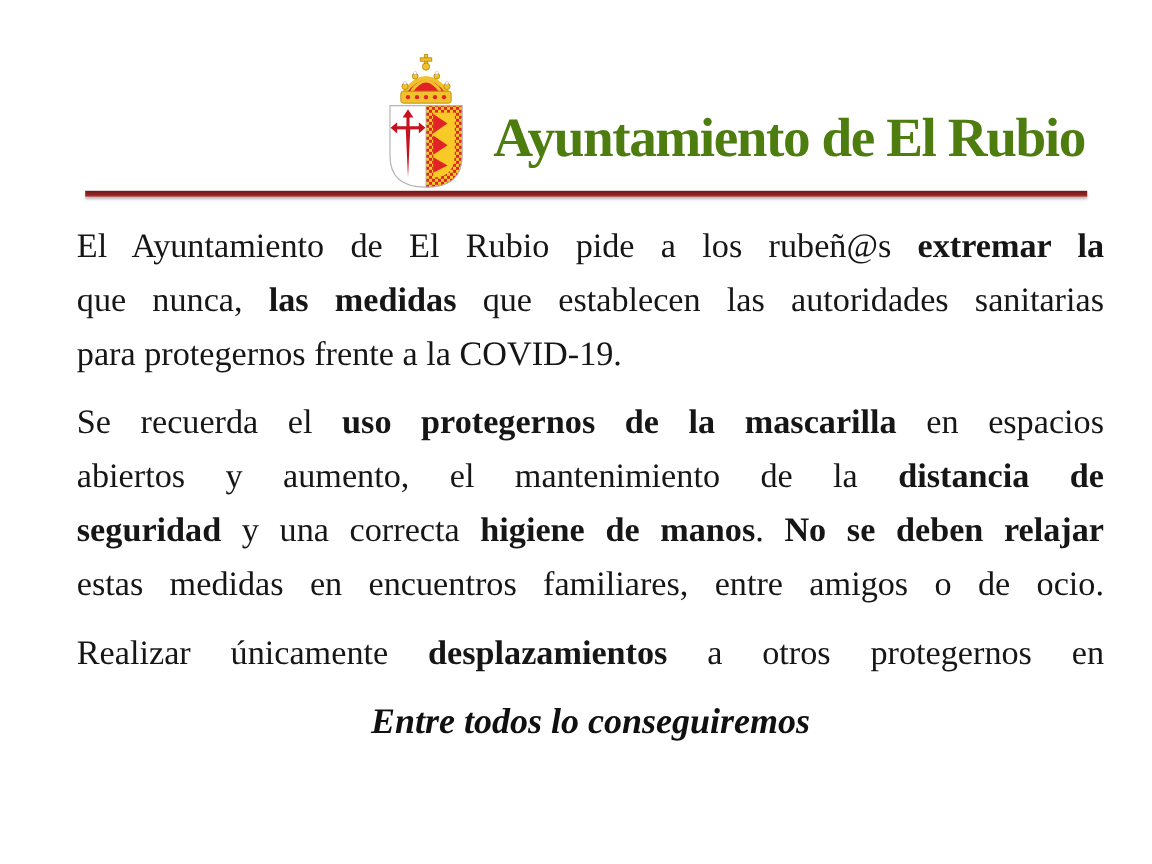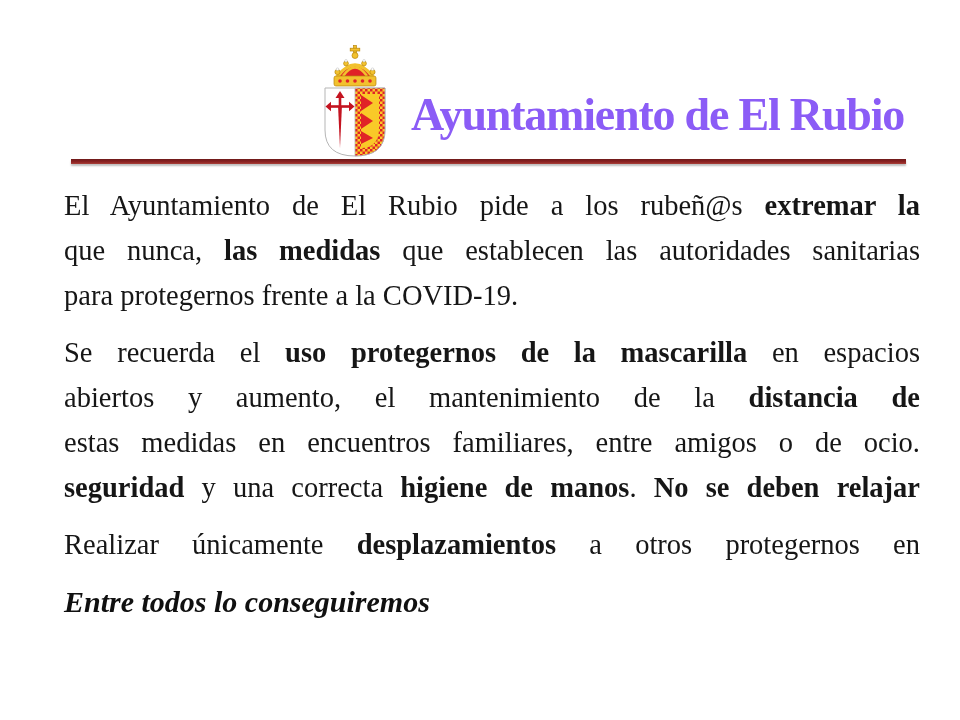--- a/index.html
+++ b/index.html
@@ -17,37 +17,37 @@
     --crown-edge:#b8860b;
   }
   .crest{position:absolute;left:315px;top:44px;width:80px;height:115px;}
   .f-red{fill:var(--crest-red);}
   .f-gold{fill:var(--crest-gold);}
   .f-cross{fill:var(--cross-red);}
   .f-white{fill:#ffffff;}
   .f-crown{fill:var(--crown-gold);stroke:var(--crown-edge);stroke-width:.7;}
   .title{
     position:absolute;left:411px;top:88px;white-space:nowrap;
-    font-size:46px;font-weight:700;letter-spacing:-1.2px;color:#8b5cf6;
+    font-size:46px;font-weight:700;letter-spacing:-1.2px;color:#4d7c0f;
   }
   .rule{
     position:absolute;left:71px;top:159px;width:835px;height:5px;
     background:linear-gradient(180deg,#6e1a1a 0%,var(--rule-red) 60%,#a8403a 100%);
     box-shadow:0 2px 2px rgba(70,70,70,.35);
   }
   .content{
     position:absolute;left:64px;top:183px;width:856px;
     font-size:28.5px;line-height:45px;color:#161616;
   }
   .paragraph{margin:0 0 12px 0;}
   .line{text-align:justify;text-align-last:justify;}
   .line.no-just{text-align-last:left;}
   .bold{font-weight:700;}
   .signature{
-    margin-top:8px;text-align:left;
+    margin-top:8px;text-align:center;
     font-size:30px;font-weight:700;font-style:italic;color:#101010;
   }
 </style>
 </head>
 <body>
 
 <div class="crest">
   <svg viewBox="0 0 80 115" width="80" height="115">
 
     <g>
@@ -107,20 +107,20 @@
 
 <div class="content">
     <div class="paragraph">
       <div class="line"><span>El Ayuntamiento de El Rubio pide a los rubeñ@s </span><span class="bold">extremar la</span></div>
       <div class="line"><span>que nunca, </span><span class="bold">las medidas</span><span> que establecen las autoridades sanitarias</span></div>
       <div class="line no-just"><span>para protegernos frente a la COVID-19.</span></div>
     </div>
     <div class="paragraph">
       <div class="line"><span>Se recuerda el </span><span class="bold">uso protegernos de la mascarilla</span><span> en espacios</span></div>
       <div class="line"><span>abiertos y aumento, el mantenimiento de la </span><span class="bold">distancia de</span></div>
+      <div class="line"><span class="bold">seguridad</span><span> y una correcta </span><span class="bold">higiene de manos</span><span>. </span><span class="bold">No se deben relajar</span></div>
       <div class="line"><span>estas medidas en encuentros familiares, entre amigos o de ocio.</span></div>
-      <div class="line"><span class="bold">seguridad</span><span> y una correcta </span><span class="bold">higiene de manos</span><span>. </span><span class="bold">No se deben relajar</span></div>
     </div>
     <div class="paragraph">
       <div class="line"><span>Realizar únicamente </span><span class="bold">desplazamientos</span><span> a otros protegernos en</span></div>
     </div>
     <div class="signature">Entre todos lo conseguiremos</div>
   </div>
 
 </body></html>

